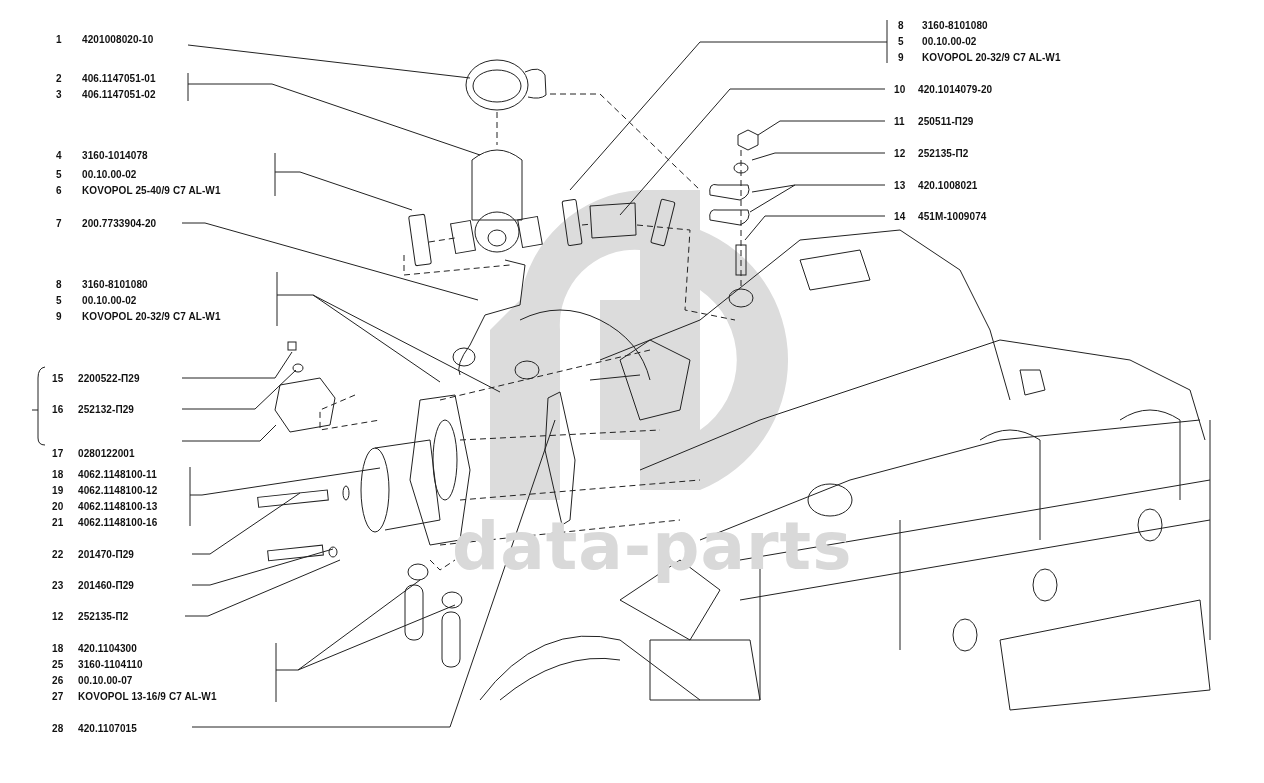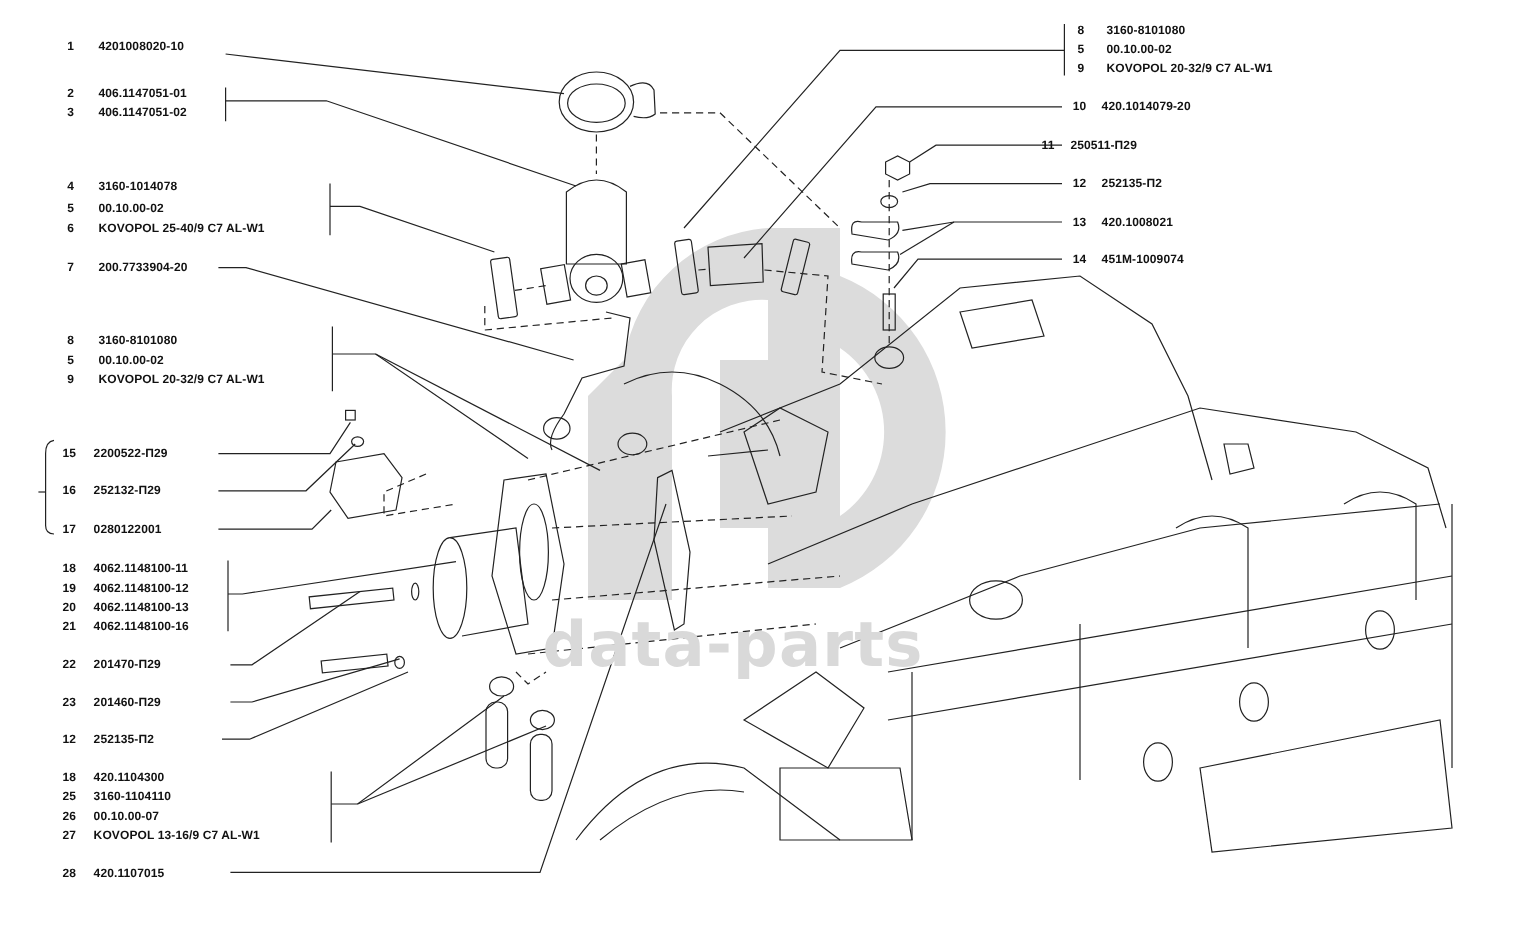--- a/index.html
+++ b/index.html
@@ -3,21 +3,21 @@
 <meta charset="utf-8">
 <style>
   html, body { margin: 0; padding: 0; background: #ffffff; }
   body { width: 1264px; height: 783px; position: relative; overflow: hidden;
          font-family: "Liberation Sans", sans-serif; color: #111; }
   .lbl { position: absolute; font-size: 10px; font-weight: bold; line-height: 15px; white-space: nowrap; letter-spacing: 0.1px; }
   .lbl .num { display: inline-block; width: 26px; }
   .lbl .pn { display: inline-block; }
   .lbl.right .num { width: 24px; }
   svg#diagram { position: absolute; left: 0; top: 0; }
-  .wm-text { position: absolute; left: 452px; top: 508px; font-size: 52px; font-weight: bold;
+  .wm-text { position: absolute; left: 452px; top: 508px; font-size: 66px; font-weight: bold;
              color: #d9d9d9; letter-spacing: 1px; font-family: "DejaVu Sans", sans-serif; }
 </style>
 </head>
 <body>
 
 <svg id="diagram" width="1264" height="783" viewBox="0 0 1264 783">
 
   <g fill="#dcdcdc">
     <path d="M520,300 A130,130 0 0 1 640,190 L640,250 A75,75 0 0 0 560,330 L560,500 L490,500 L490,330 Z"></path>
     <rect x="640" y="190" width="60" height="300"></rect>
@@ -179,21 +179,21 @@
   <div class="lbl" style="left:56px;top:183px"><span class="num">6</span><span class="pn">KOVOPOL 25-40/9 C7 AL-W1</span></div>
 
   <div class="lbl" style="left:56px;top:216px"><span class="num">7</span><span class="pn">200.7733904-20</span></div>
 
   <div class="lbl" style="left:56px;top:277px"><span class="num">8</span><span class="pn">3160-8101080</span></div>
   <div class="lbl" style="left:56px;top:293px"><span class="num">5</span><span class="pn">00.10.00-02</span></div>
   <div class="lbl" style="left:56px;top:309px"><span class="num">9</span><span class="pn">KOVOPOL 20-32/9 C7 AL-W1</span></div>
 
   <div class="lbl" style="left:52px;top:371px"><span class="num">15</span><span class="pn">2200522-П29</span></div>
   <div class="lbl" style="left:52px;top:402px"><span class="num">16</span><span class="pn">252132-П29</span></div>
-  <div class="lbl" style="left:52px;top:434px"><span class="num">17</span><span class="pn">0280122001</span></div>
+  <div class="lbl" style="left:52px;top:446px"><span class="num">17</span><span class="pn">0280122001</span></div>
 
   <div class="lbl" style="left:52px;top:467px"><span class="num">18</span><span class="pn">4062.1148100-11</span></div>
   <div class="lbl" style="left:52px;top:483px"><span class="num">19</span><span class="pn">4062.1148100-12</span></div>
   <div class="lbl" style="left:52px;top:499px"><span class="num">20</span><span class="pn">4062.1148100-13</span></div>
   <div class="lbl" style="left:52px;top:515px"><span class="num">21</span><span class="pn">4062.1148100-16</span></div>
 
   <div class="lbl" style="left:52px;top:547px"><span class="num">22</span><span class="pn">201470-П29</span></div>
   <div class="lbl" style="left:52px;top:578px"><span class="num">23</span><span class="pn">201460-П29</span></div>
   <div class="lbl" style="left:52px;top:609px"><span class="num">12</span><span class="pn">252135-П2</span></div>
 
@@ -204,17 +204,17 @@
 
   <div class="lbl" style="left:52px;top:721px"><span class="num">28</span><span class="pn">420.1107015</span></div>
 </div>
 
 <div>
   <div class="lbl right" style="left:898px;top:18px"><span class="num">8</span><span class="pn">3160-8101080</span></div>
   <div class="lbl right" style="left:898px;top:34px"><span class="num">5</span><span class="pn">00.10.00-02</span></div>
   <div class="lbl right" style="left:898px;top:50px"><span class="num">9</span><span class="pn">KOVOPOL 20-32/9 C7 AL-W1</span></div>
 
   <div class="lbl right" style="left:894px;top:82px"><span class="num">10</span><span class="pn">420.1014079-20</span></div>
-  <div class="lbl right" style="left:868px;top:114px"><span class="num">11</span><span class="pn">250511-П29</span></div>
+  <div class="lbl right" style="left:894px;top:114px"><span class="num">11</span><span class="pn">250511-П29</span></div>
   <div class="lbl right" style="left:894px;top:146px"><span class="num">12</span><span class="pn">252135-П2</span></div>
   <div class="lbl right" style="left:894px;top:178px"><span class="num">13</span><span class="pn">420.1008021</span></div>
   <div class="lbl right" style="left:894px;top:209px"><span class="num">14</span><span class="pn">451M-1009074</span></div>
 </div>
 
 </body></html>

